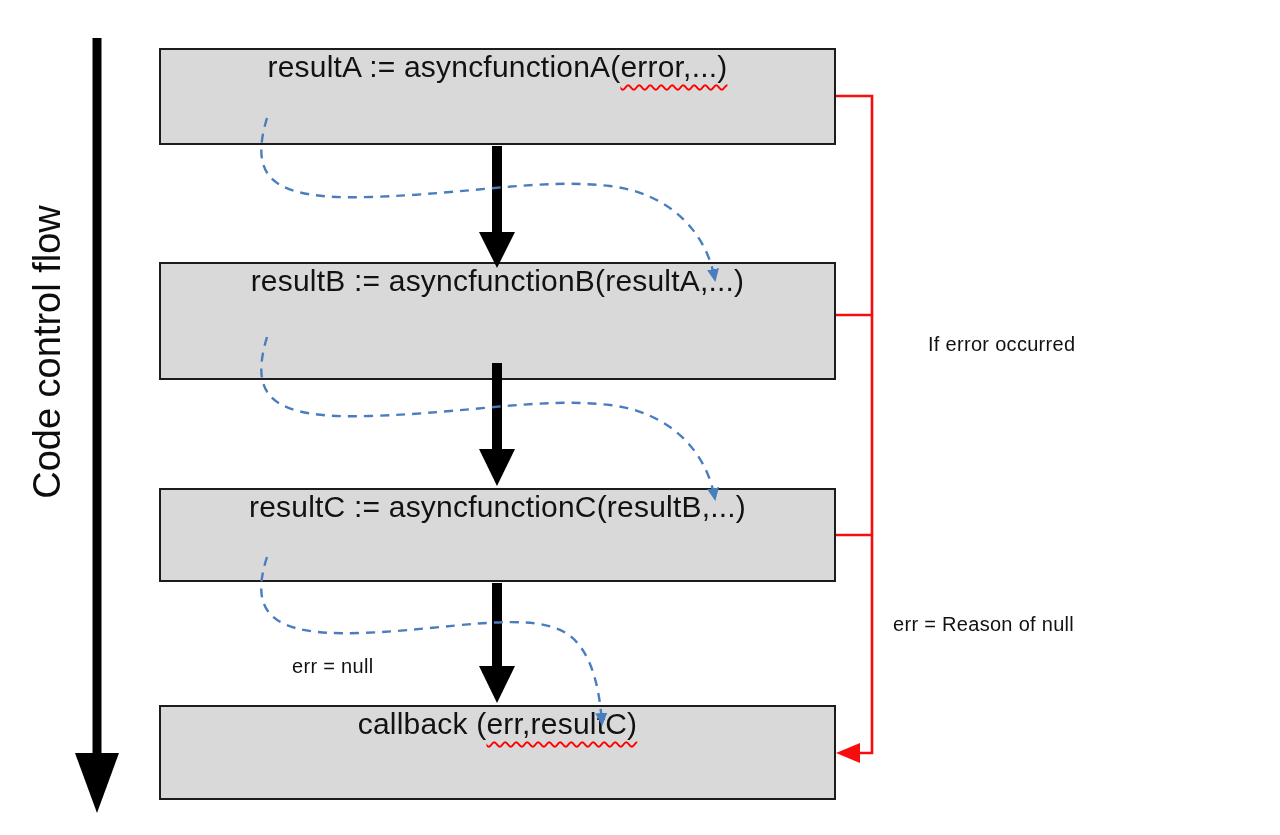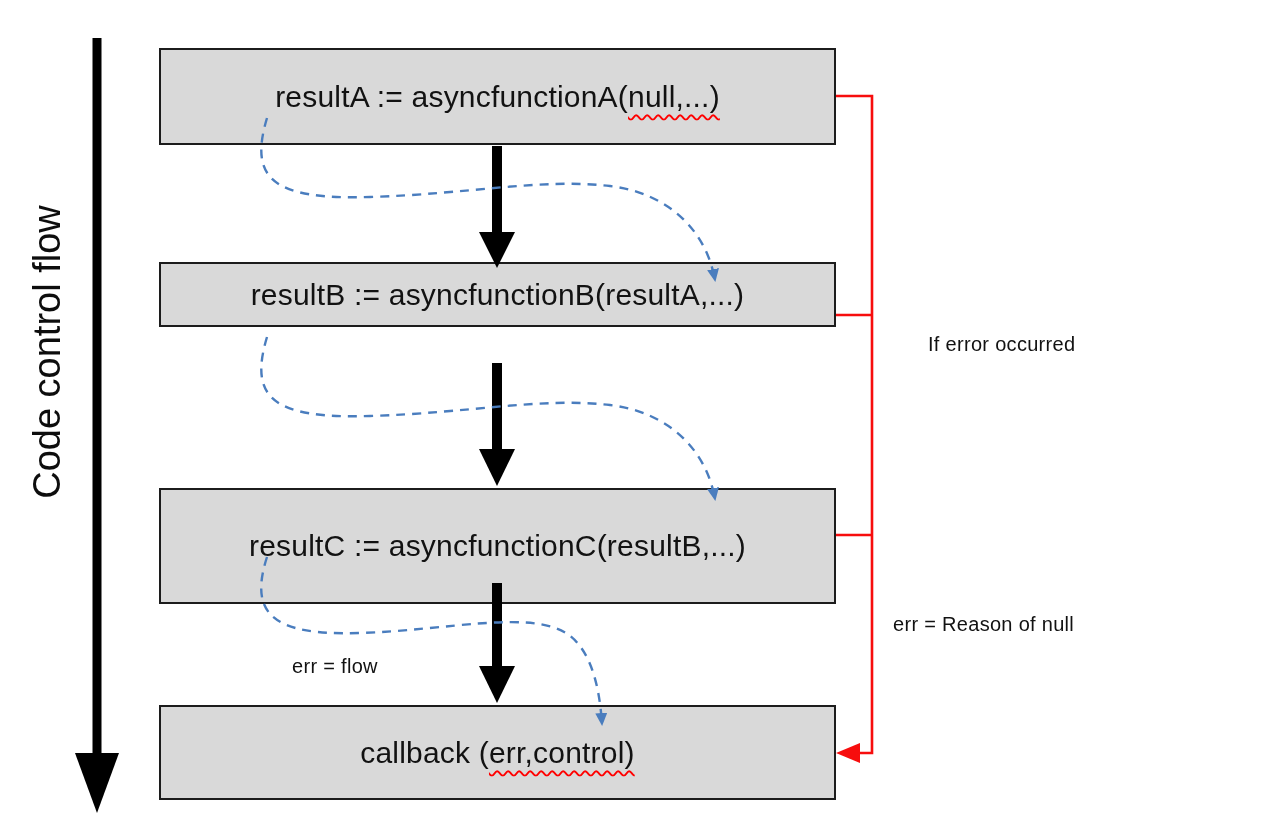--- a/index.html
+++ b/index.html
@@ -9,21 +9,21 @@
     background:#ffffff;
     font-family:"Liberation Sans", sans-serif;
     overflow:hidden;
   }
   .box{
     position:absolute;
     left:159px;width:677px;
     background:var(--box-fill,#d9d9d9);
     border:2.5px solid var(--box-border,#1c1c1c);
     box-sizing:border-box;
-    display:flex;align-items:center;justify-content:center;
+    display:flex;justify-content:center;
     font-size:30px;color:#121212;
     white-space:nowrap;
     letter-spacing:0.2px;
   }
   .box .wavy{
     text-decoration-line:underline;
     text-decoration-style:wavy;
     text-decoration-color:var(--wavy-red,#ff0000);
     text-decoration-thickness:1.5px;
     text-underline-offset:7px;
@@ -51,37 +51,37 @@
 </style>
 </head>
 <body>
 
 <div class="stage">
 
   <div class="left-label">Code control flow</div>
 
   <div class="box" style="top:48px;height:97px;">
       <span>resultA := asyncfunctionA(</span>
-      <span class="wavy">null,...)</span>
+      <span class="wavy">error,...)</span>
     </div>
 
-  <div class="box" style="top:262px;height:65px;">
+  <div class="box" style="top:262px;height:118px;">
       <span>resultB := asyncfunctionB(resultA,...)</span>
     </div>
 
-  <div class="box" style="top:488px;height:116px;">
+  <div class="box" style="top:488px;height:94px;">
       <span>resultC := asyncfunctionC(resultB,...)</span>
     </div>
 
   <div class="box" style="top:705px;height:95px;">
       <span>callback (</span>
-      <span class="wavy">err,control)</span>
+      <span class="wavy">err,resultC)</span>
     </div>
 
-  <div class="annotation" style="left:292px;top:655px;">err = flow</div>
+  <div class="annotation" style="left:292px;top:655px;">err = null</div>
 
   <div class="annotation" style="left:928px;top:333px;">If error occurred</div>
 
   <div class="annotation" style="left:893px;top:613px;">err = Reason of null</div>
 
   <svg class="overlay" width="1280" height="835" viewBox="0 0 1280 835">
     <defs>
       <marker id="bluehead" markerUnits="userSpaceOnUse" markerWidth="16" markerHeight="14" refX="11" refY="6" orient="auto">
         <path d="M0,0 L13,6 L0,12 z" fill="#4a7dbe"></path>
       </marker>

